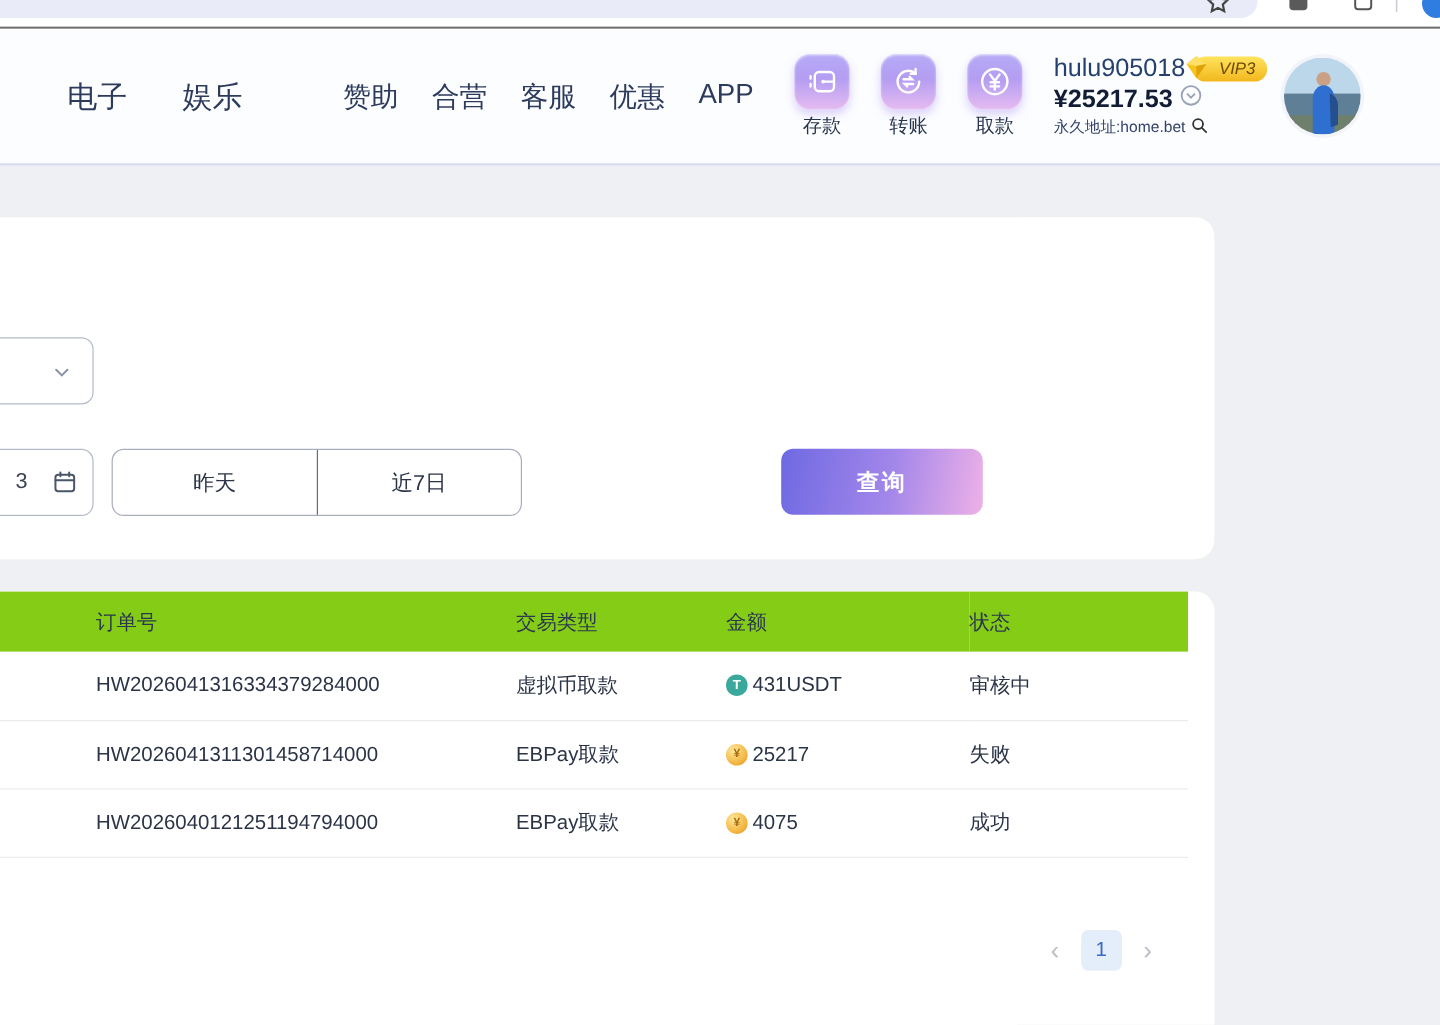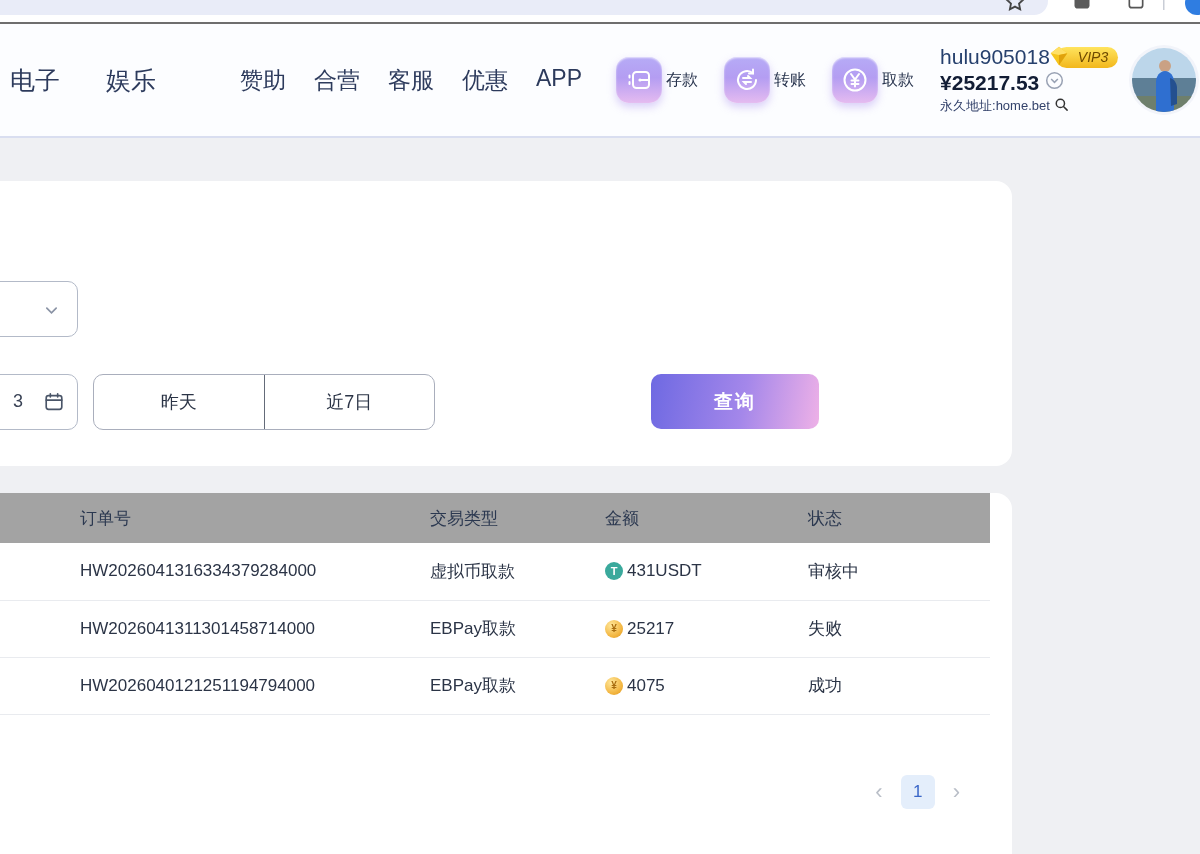--- a/index.html
+++ b/index.html
@@ -7,26 +7,26 @@
   body { font-family:"Liberation Sans","DejaVu Sans",sans-serif; background:#eff0f3; color:#2b3446; }
 
   
   .browser-strip { position:relative; height:22px; background:#fff; overflow:hidden; }
   .browser-bar { position:absolute; top:0; left:0; width:1048px; height:15px; background:#e9ecf8; border-radius:0 0 14px 0; }
   .chrome-ico { position:absolute; top:-9px; }
   .window-edge { height:2px; background:#6e6e6e; }
 
   
   .site-header { position:relative; height:114px; background:#fcfdff; border-bottom:2px solid #d9def0; display:flex; align-items:center; padding:0 0 0 10px; }
-  .nav-primary { display:flex; gap:46px; font-size:25px; color:#2c3a5c; }
+  .nav-primary { display:flex; gap:46px; font-size:25px; color:#2c3a5c;margin-left:46px; }
   .nav-primary .nav-item { cursor:pointer; }
   .nav-secondary { display:flex; gap:28px; font-size:23px; color:#2c3a5c; margin-left:84px; }
   .nav-secondary .nav-item { cursor:pointer; }
   .quick-actions { display:flex; gap:26px; margin-left:34px; }
-  .qa { display:flex; flex-direction:row; align-items:center; gap:4px; cursor:pointer; }
+  .qa { display:flex; flex-direction:column; align-items:center; gap:4px; cursor:pointer; }
   .qa-tile { width:46px; height:46px; border-radius:13px;
     background:linear-gradient(180deg,#b6abf6 0%,#b49df2 45%,#e5bbf0 100%);
     box-shadow:0 4px 8px rgba(176,150,240,.45), inset 0 1px 2px rgba(255,255,255,.7);
     display:flex; align-items:center; justify-content:center; }
   .qa-label { font-size:16px; color:#28344e; }
   .user-block { margin-left:26px; line-height:1.25; }
   .user-row1 { display:flex; align-items:center; gap:6px; }
   .username { font-size:21px; color:#26406d; }
   .vip-badge { position:relative; background:linear-gradient(180deg,#ffe45e,#f2b71c); border-radius:13px;
     padding:2px 10px 2px 22px; font-size:14px; font-weight:400; font-style:italic; color:#6e4a00; }
@@ -59,21 +59,21 @@
   .btn-search { position:absolute; left:681px; top:193px; width:168px; height:55px; border:none;
     border-radius:10px; background:linear-gradient(100deg,#6e69e2 0%,#a487ea 55%,#eeb1e7 100%);
     color:#fff; font-size:19px; font-weight:700; font-family:inherit; cursor:pointer; letter-spacing:2px; }
   .btn-reset { position:absolute; left:858px; top:193px; width:162px; height:55px;
     border:2px solid #39465f; border-radius:10px; background:#fff; color:#1d2a47;
     font-size:19px; font-weight:700; font-family:inherit; cursor:pointer; letter-spacing:2px; }
 
   
   .table-wrap { margin:27px 22px 0 30px; }
   table { width:100%; border-collapse:collapse; font-size:17px; }
-  thead tr { background:#a3a3a3; height:50px; }
+  thead tr { background:#84cc16; height:50px; }
   th { font-weight:500; text-align:left; color:#2b3850; }
   tbody tr { height:57px; border-bottom:1px solid #e9ebef; }
   td { color:#2b3446; }
   .col-order { width:430px; padding-left:80px; }
   .col-type { width:175px; }
   .col-amount { width:203px; }
   .amount-cell { display:flex; align-items:center; gap:4px; }
   .coin { width:18px; height:18px; border-radius:50%; display:inline-flex; align-items:center;
     justify-content:center; font-size:11px; font-weight:700; flex:0 0 auto; }
   .coin-usdt { background:#3aa99c; color:#fff; }

